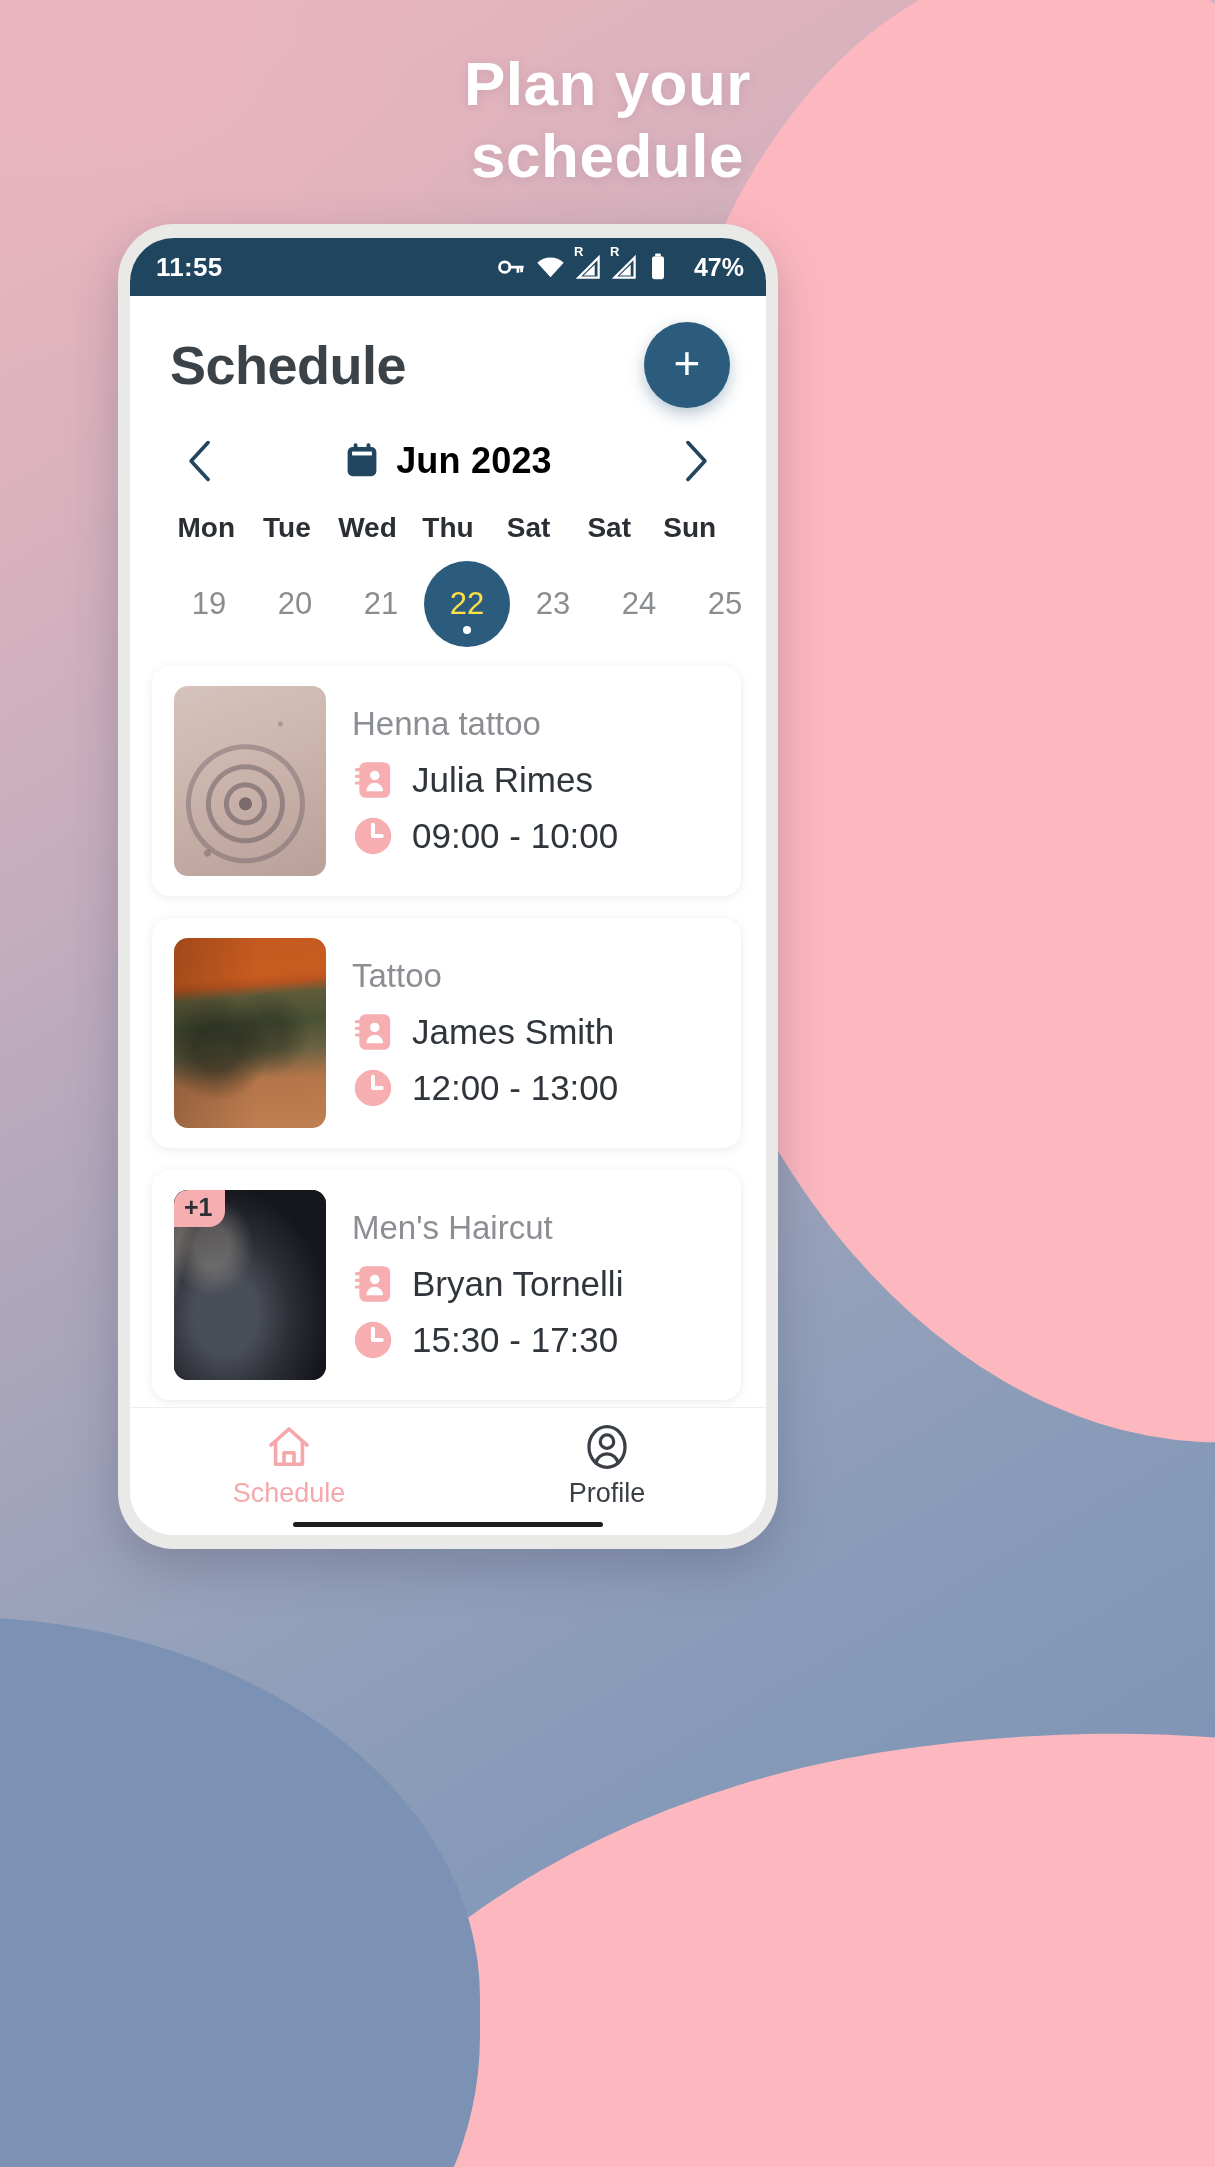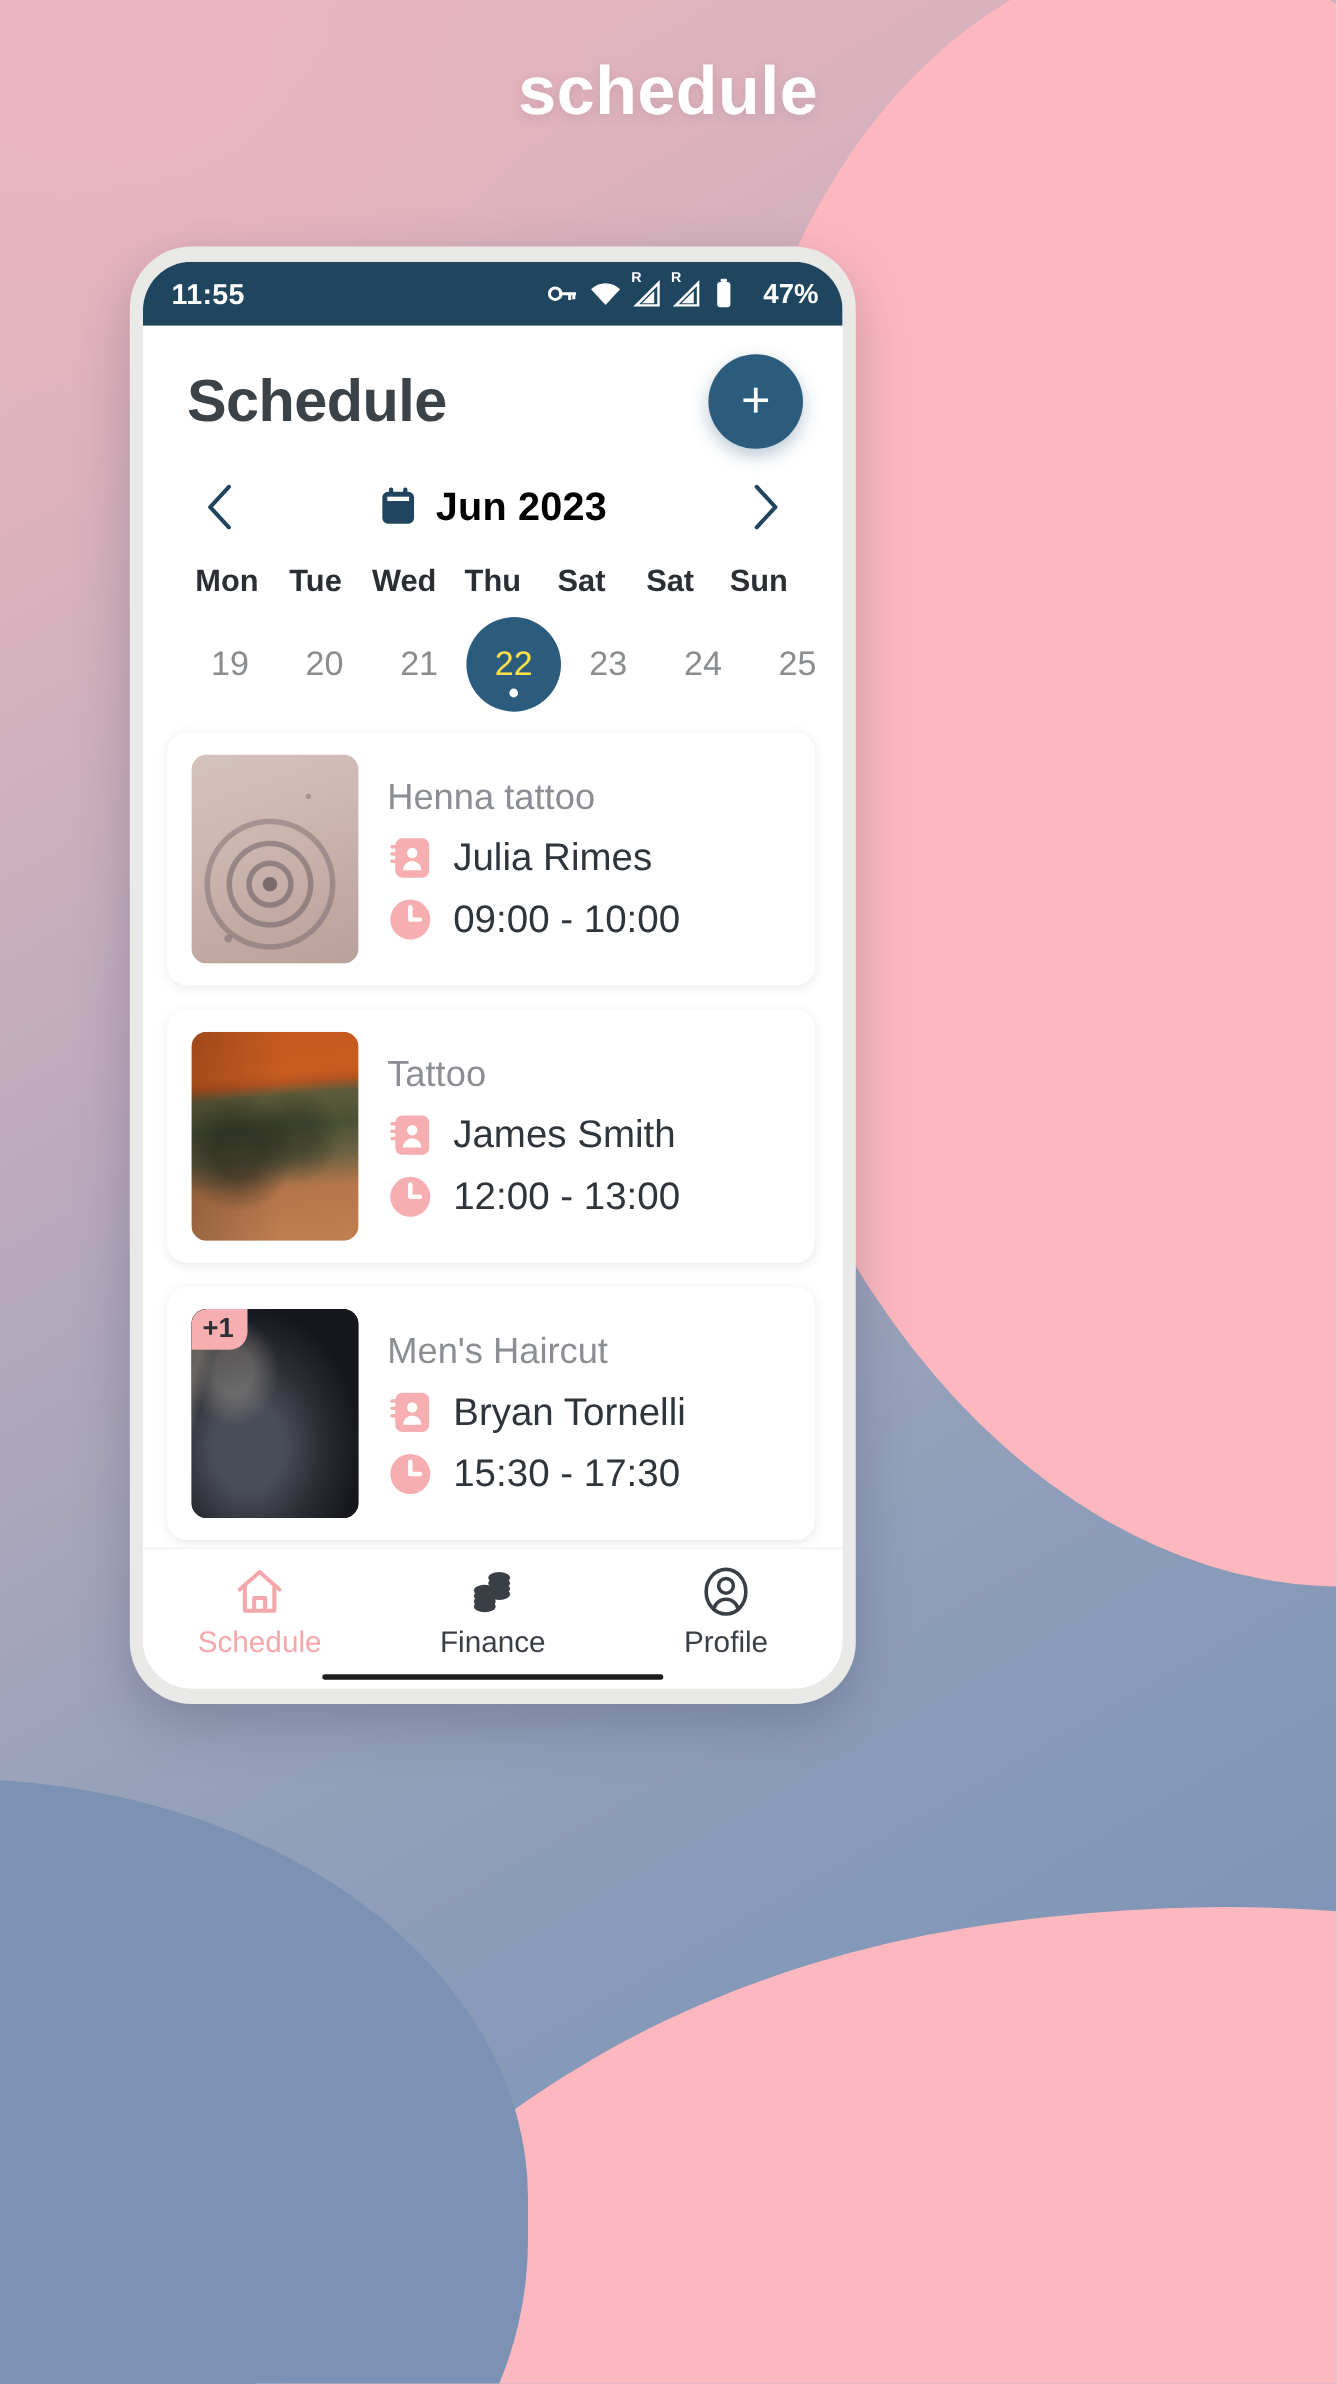--- a/index.html
+++ b/index.html
@@ -240,20 +240,21 @@
 <body>
 
 <div id="stage">
 
   <div class="bg-shape pink-topleftfade"></div>
   <div class="bg-shape pink-right"></div>
   <div class="bg-shape pink-bottom"></div>
   <div class="bg-shape blue-bottomleft"></div>
 
   <div id="headline">
+    <span>Plan your</span>
     <span class="l2">schedule</span>
   </div>
 
   <div id="phone">
     <div id="screen">
 
       <div id="statusbar">
         <div id="clock">11:55</div>
         <div id="status-icons">
 
@@ -441,33 +442,20 @@
       <div id="bottomnav">
         <div class="navitem active">
           <svg width="46" height="46" viewBox="0 0 24 24">
             <path d="M2.6 11 L12 2.6 L21.4 11" fill="none" stroke="#f5a8ab" stroke-width="1.9" stroke-linecap="round" stroke-linejoin="round"></path>
             <path d="M5 9.6 V21 H19 V9.6" fill="none" stroke="#f5a8ab" stroke-width="1.9" stroke-linecap="round" stroke-linejoin="round"></path>
             <path d="M9.4 21 V15 H14.6 V21" fill="none" stroke="#f5a8ab" stroke-width="1.9" stroke-linecap="round" stroke-linejoin="round"></path>
           </svg>
           <span class="navlabel">Schedule</span>
         </div>
 
-        <div class="navitem">
-          <svg width="46" height="46" viewBox="0 0 24 24">
-            <ellipse cx="15" cy="5.4" rx="5.2" ry="2.7" fill="#3a3f45"></ellipse>
-            <ellipse cx="15" cy="8.0" rx="5.2" ry="2.7" fill="#3a3f45"></ellipse>
-            <ellipse cx="15" cy="10.6" rx="5.2" ry="2.7" fill="#3a3f45"></ellipse>
-            <ellipse cx="15" cy="13.2" rx="5.2" ry="2.7" fill="#3a3f45"></ellipse>
-            <ellipse cx="8.2" cy="11.4" rx="5.2" ry="2.7" fill="#3a3f45"></ellipse>
-            <ellipse cx="8.2" cy="14.0" rx="5.2" ry="2.7" fill="#3a3f45"></ellipse>
-            <ellipse cx="8.2" cy="16.6" rx="5.2" ry="2.7" fill="#3a3f45"></ellipse>
-            <ellipse cx="8.2" cy="19.0" rx="5.2" ry="2.7" fill="#3a3f45"></ellipse>
-          </svg>
-          <span class="navlabel">Finance</span>
-        </div>
 
         <div class="navitem">
           <svg width="46" height="46" viewBox="0 0 24 24">
             <ellipse cx="12" cy="12" rx="9.4" ry="10.6" fill="none" stroke="#3a3f45" stroke-width="1.7"></ellipse>
             <circle cx="12" cy="9.2" r="3.5" fill="none" stroke="#3a3f45" stroke-width="1.7"></circle>
             <path d="M6.2 20.4 a5.9 5.9 0 0 1 11.6 0" fill="none" stroke="#3a3f45" stroke-width="1.7" stroke-linecap="round"></path>
           </svg>
           <span class="navlabel">Profile</span>
         </div>
       </div>

